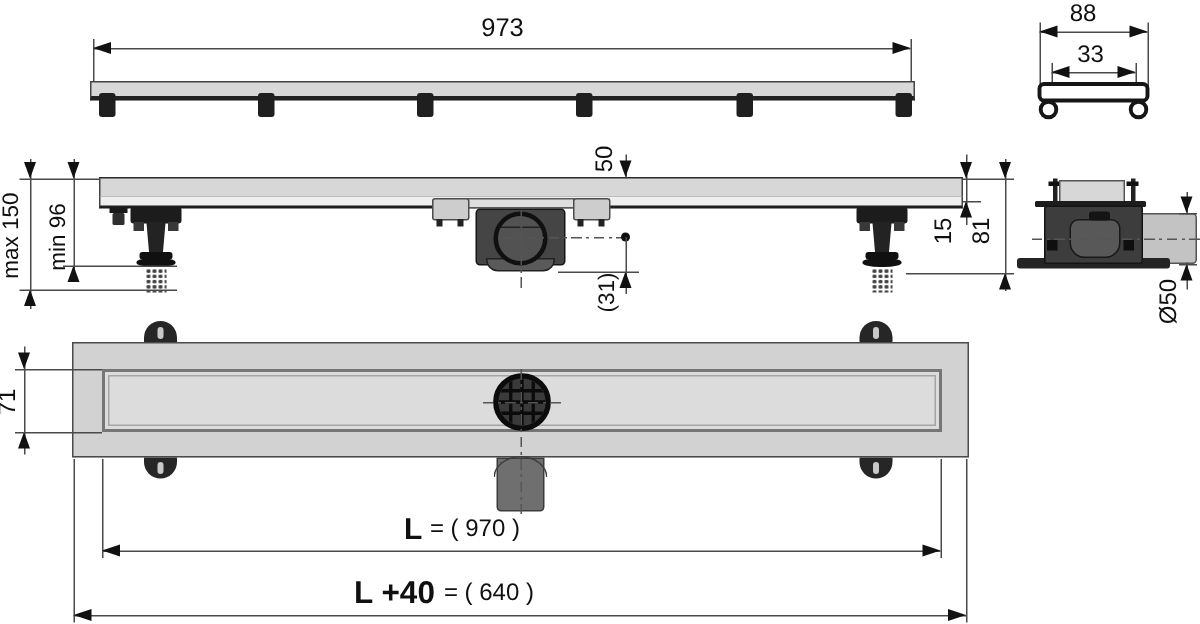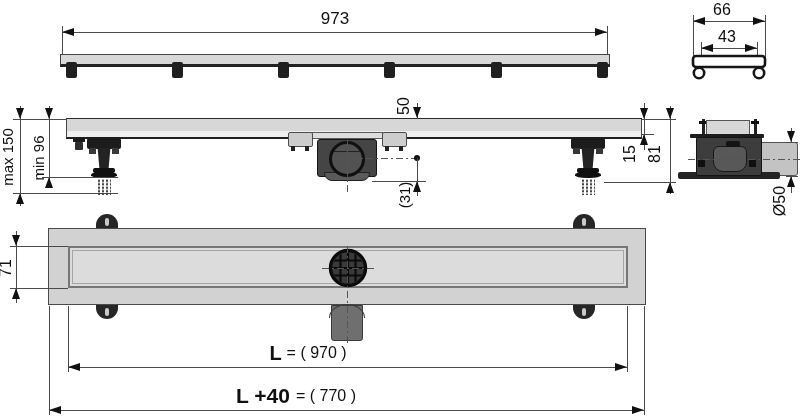--- a/index.html
+++ b/index.html
@@ -60,27 +60,27 @@
     <div class="abs" style="left:60px;top:54px;width:550px;height:13px;background:#d8d8d8;border:1px solid #444;border-bottom:3px solid #222"></div>
     <div class="topclip" style="left:66px"></div>
     <div class="topclip" style="left:172px"></div>
     <div class="topclip" style="left:278px"></div>
     <div class="topclip" style="left:384px"></div>
     <div class="topclip" style="left:491px"></div>
     <div class="topclip" style="left:597px"></div>
   </div>
 
   <div>
-    <div class="hlab" style="left:702px;top:1px;width:40px;height:18px;font-size:16px">66</div>
+    <div class="hlab" style="left:702px;top:1px;width:40px;height:18px;font-size:16px">88</div>
     <div class="vline" style="left:693px;top:15px;height:50px"></div>
     <div class="vline" style="left:765px;top:15px;height:50px"></div>
     <div class="hline" style="left:693px;top:21px;width:72px"></div>
     <div class="ar ar-l" style="left:693px;top:17px"></div>
     <div class="ar ar-r" style="left:753px;top:17px"></div>
-    <div class="hlab" style="left:707px;top:28px;width:40px;height:18px;font-size:16px">43</div>
+    <div class="hlab" style="left:707px;top:28px;width:40px;height:18px;font-size:16px">33</div>
     <div class="vline" style="left:701px;top:42px;height:16px"></div>
     <div class="vline" style="left:757px;top:42px;height:16px"></div>
     <div class="hline" style="left:701px;top:48px;width:56px"></div>
     <div class="ar ar-l" style="left:701px;top:44px"></div>
     <div class="ar ar-r" style="left:745px;top:44px"></div>
     <svg class="abs" style="left:690px;top:53px" width="78" height="30" viewBox="0 0 78 30">
       <rect x="3" y="3" width="72" height="11" rx="3" fill="#ffffff" stroke="#161616" stroke-width="2.6"></rect>
       <circle cx="9" cy="20" r="5.2" fill="#ffffff" stroke="#161616" stroke-width="2.6"></circle>
       <circle cx="69" cy="20" r="5.2" fill="#ffffff" stroke="#161616" stroke-width="2.6"></circle>
     </svg>
@@ -242,17 +242,17 @@
       <span style="font-size:16px">= ( 970 )</span>
     </div>
 
     <div class="vline" style="left:49px;top:306px;height:109px"></div>
     <div class="vline" style="left:644px;top:306px;height:109px"></div>
     <div class="hline" style="left:49px;top:410px;width:595px"></div>
     <div class="ar ar-l" style="left:49px;top:406px"></div>
     <div class="ar ar-r" style="left:632px;top:406px"></div>
     <div class="hlab" style="left:196px;top:383px;width:200px;height:25px;gap:6px">
       <b style="font-size:21px">L +40</b>
-      <span style="font-size:16px">= ( 770 )</span>
+      <span style="font-size:16px">= ( 640 )</span>
     </div>
   </div>
 
 </div>
 
 </body></html>

